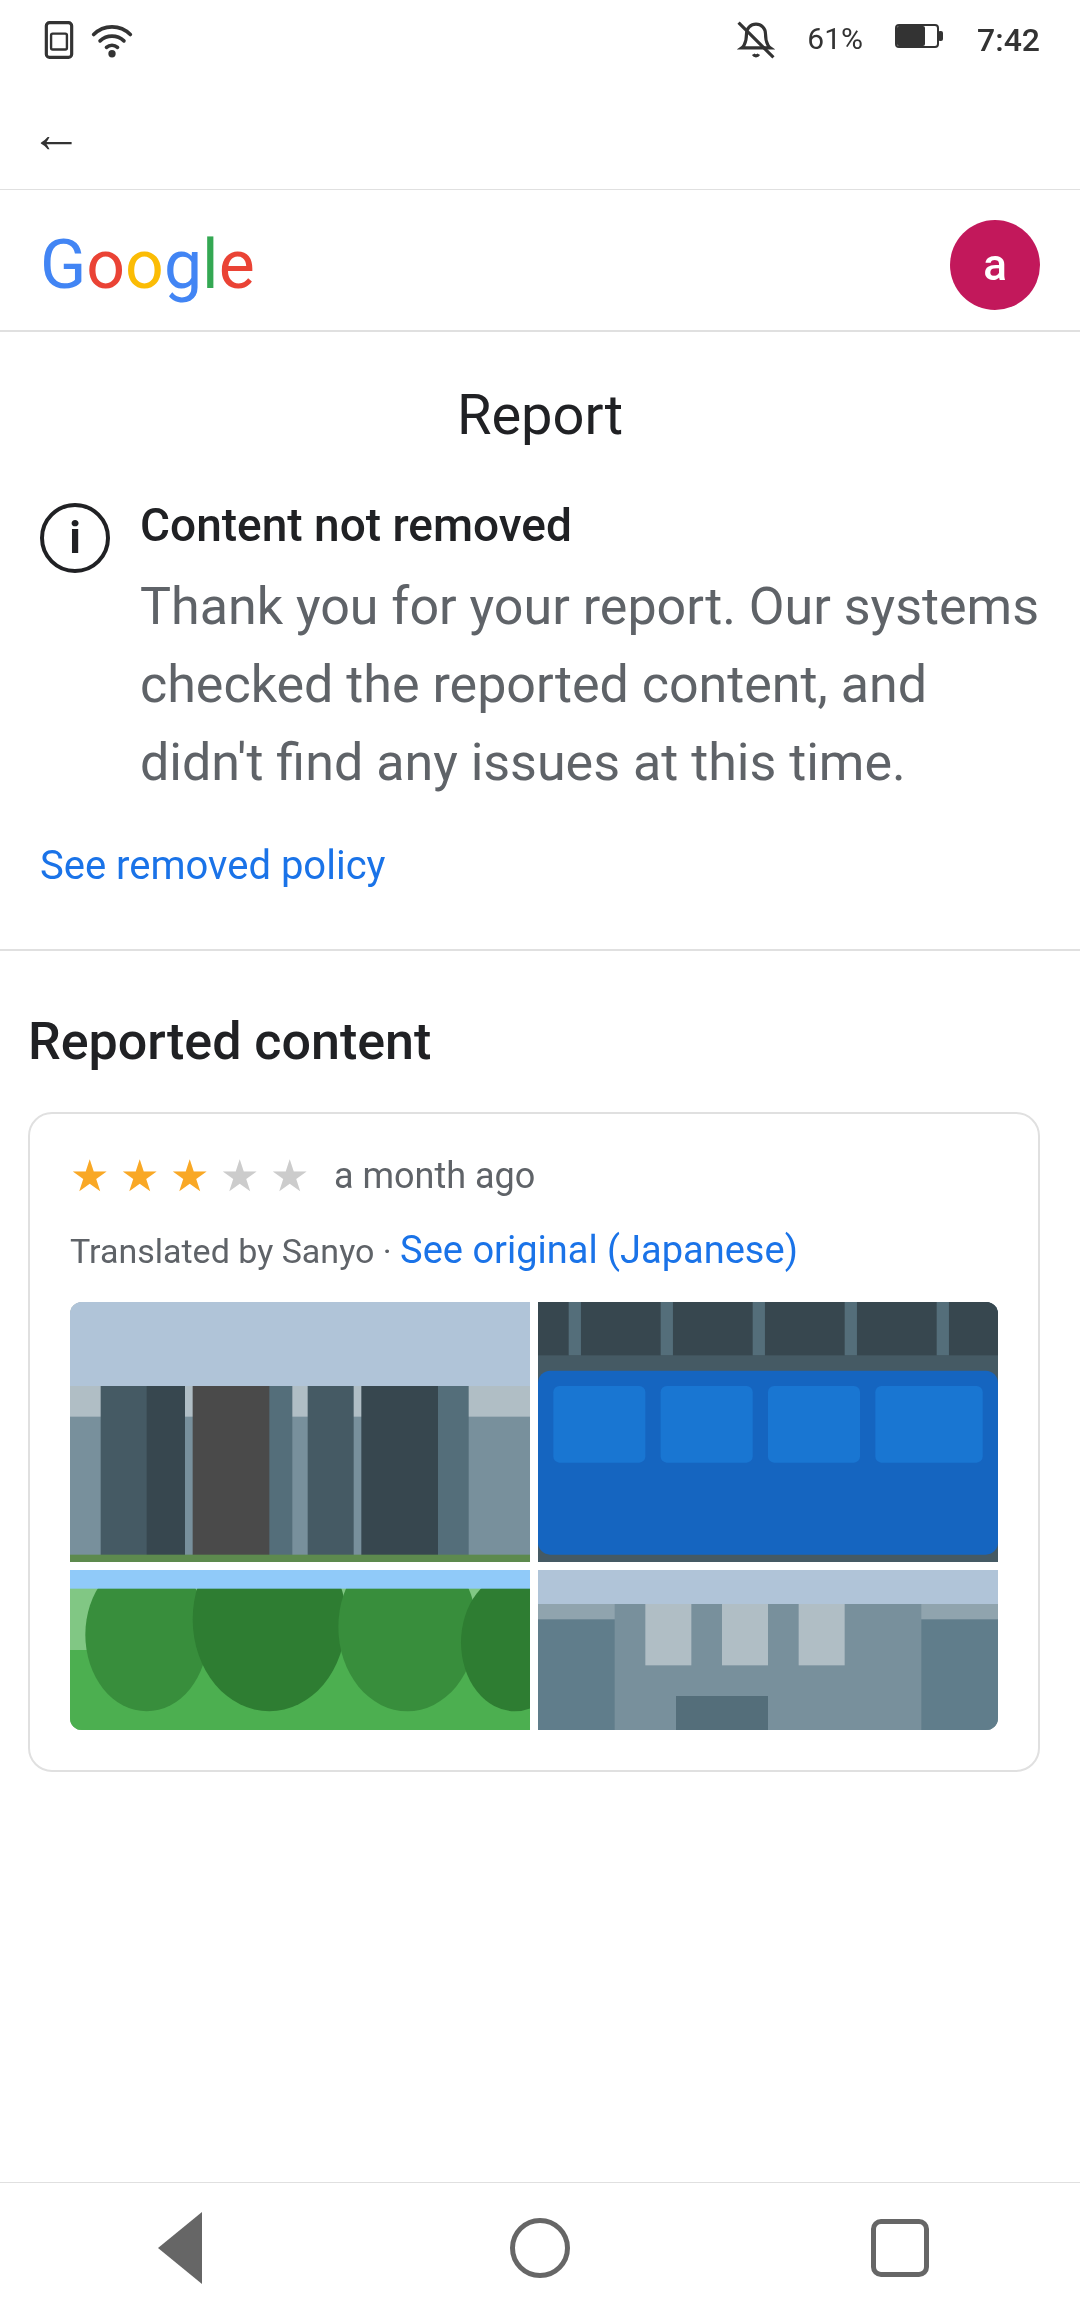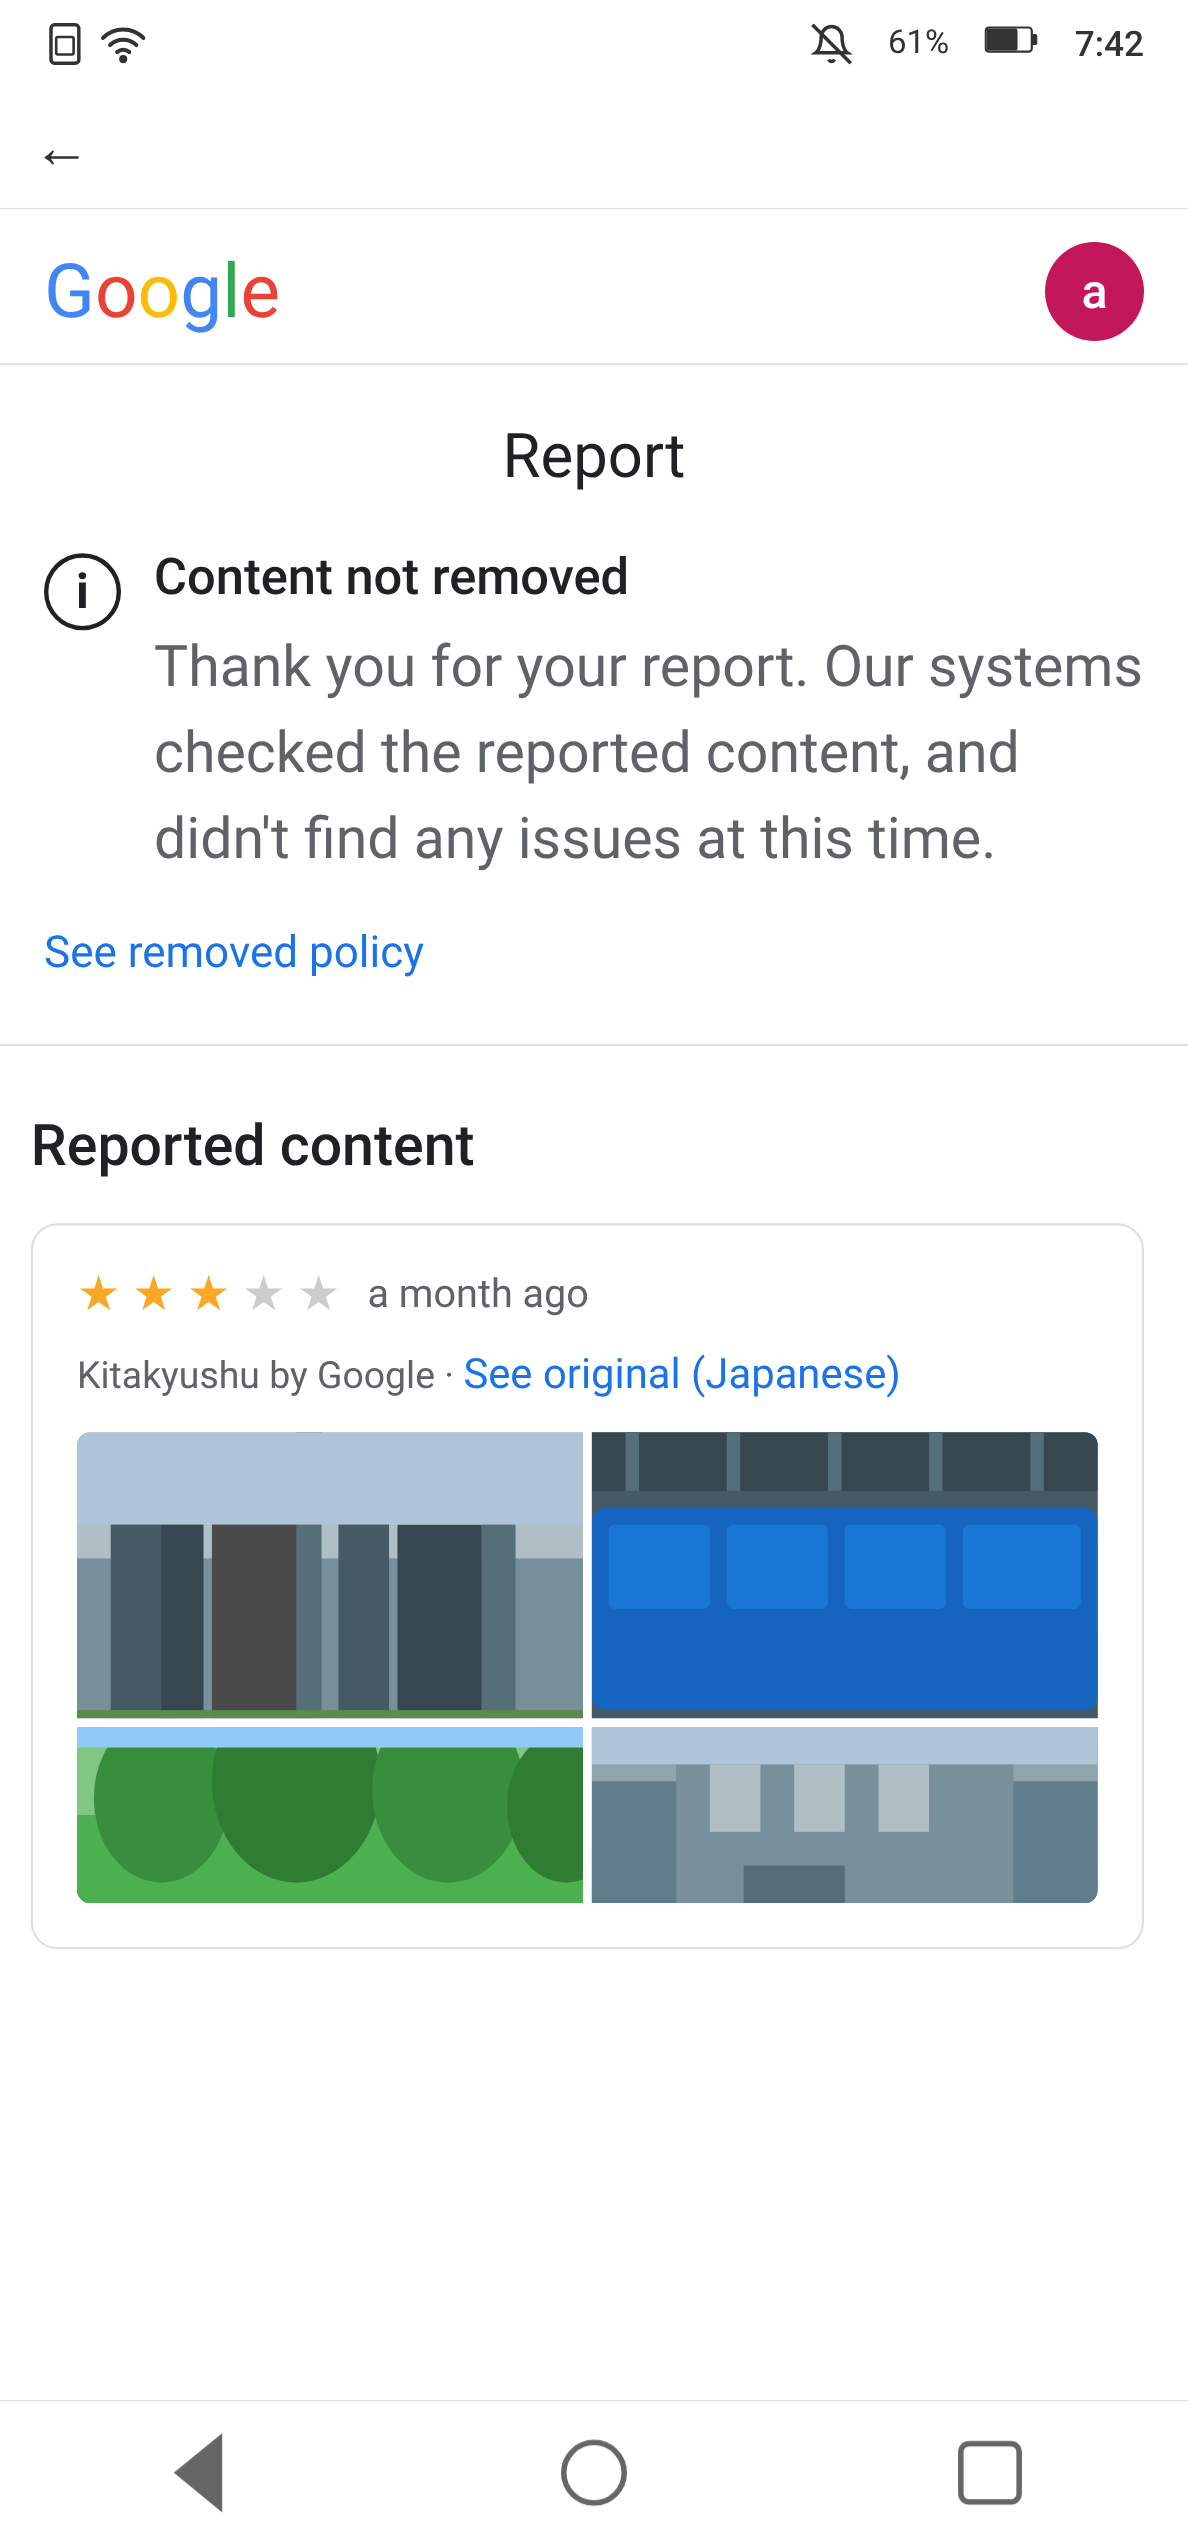--- a/index.html
+++ b/index.html
@@ -369,21 +369,21 @@
         <span class="star filled">★</span>
         <span class="star filled">★</span>
         <span class="star empty">★</span>
         <span class="star empty">★</span>
       </div>
       <span class="time-ago">a month ago</span>
     </div>
 
 
     <div class="translated-row">
-      <span>Kitakyushu by Google · </span><a class="more-link">See original (Japanese)</a>
+      <span>Translated by Sanyo · </span><a class="more-link">See original (Japanese)</a>
     </div>
 
     <div class="image-grid">
       <div class="img-cell img-factory">
         
         <svg width="100%" height="100%" viewBox="0 0 300 260" preserveAspectRatio="xMidYMid slice">
           <rect width="300" height="260" fill="#b0bec5"></rect>
           <rect x="0" y="120" width="300" height="140" fill="#78909c"></rect>
 
           <rect x="20" y="60" width="40" height="160" fill="#455a64"></rect>

